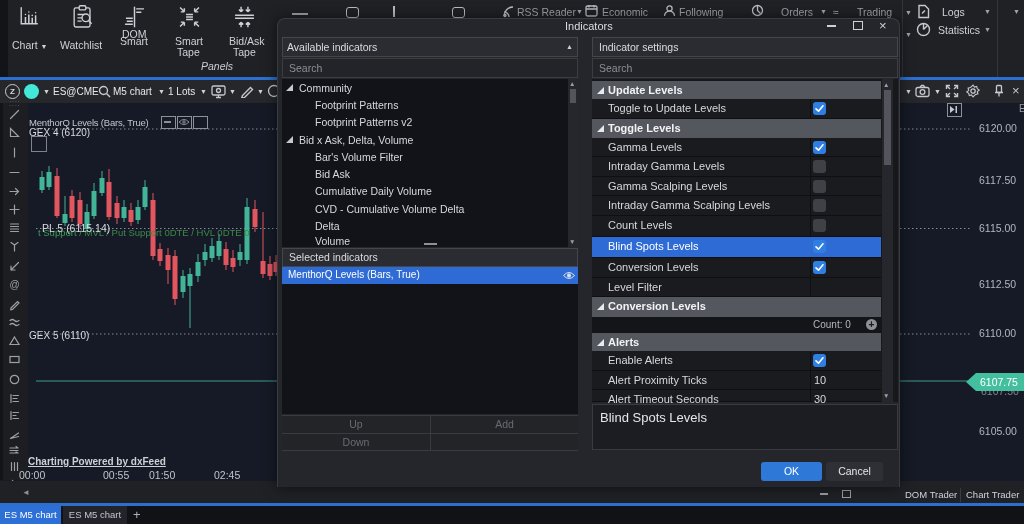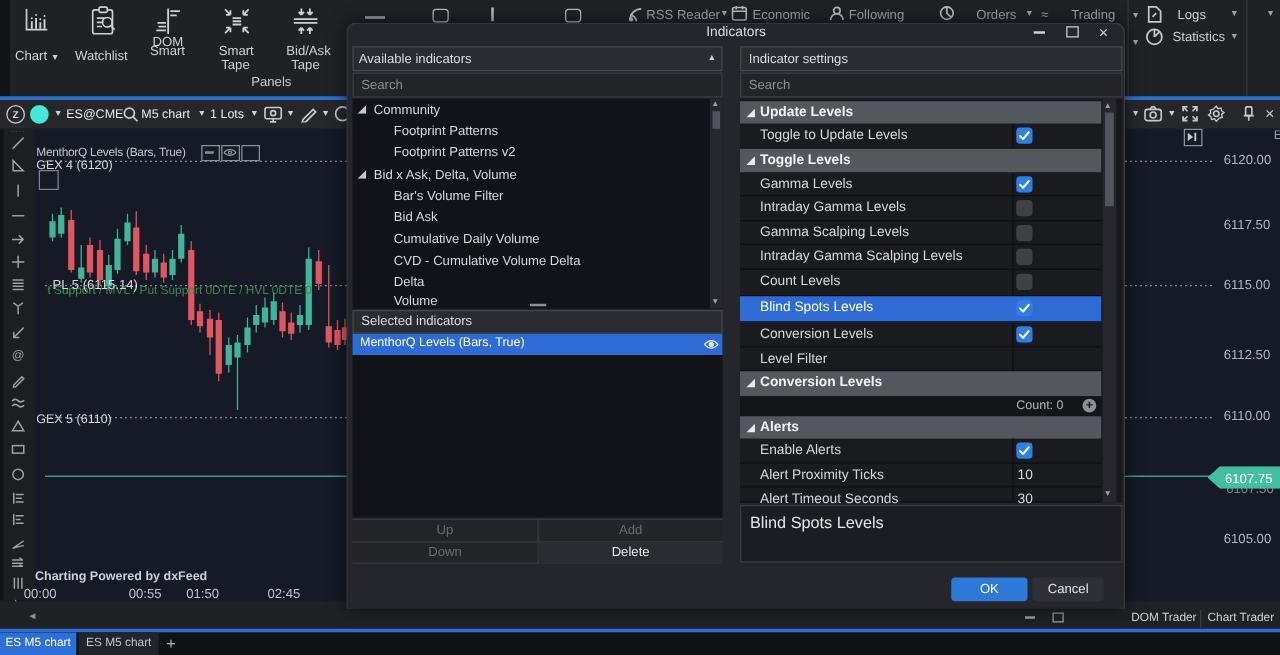--- a/index.html
+++ b/index.html
@@ -53,21 +53,21 @@
 <svg class="a" style="left:232px;top:5px;" width="25" height="24" viewBox="0 0 28 28" fill="none" stroke="#cdd0d5" stroke-width="1.7">
   <path d="M10 2 v6 M10 8 l-2.5-2.8 M10 8 l2.5-2.8"></path>
   <path d="M18 2 v6 M18 8 l-2.5-2.8 M18 8 l2.5-2.8"></path>
   <path d="M3 12 h22 M3 15.5 h22"></path>
   <path d="M10 26 v-6 M10 20 l-2.5 2.8 M10 20 l2.5 2.8"></path>
   <path d="M18 26 v-6 M18 20 l-2.5 2.8 M18 20 l2.5 2.8"></path>
 </svg>
 <div class="tx" style="left:229px;top:35px;">Bid/Ask</div>
 <div class="tx" style="left:233px;top:46px;">Tape</div>
 
-<div class="tx" style="left:201px;top:60px;color:#ccced3;">Panels</div>
+<div class="tx" style="left:201px;top:60px;color:#ccced3;font-style:italic;">Panels</div>
 
 <div class="a" style="left:292px;top:13px;width:16px;height:2px;background:#9fa2a8;"></div>
 <div class="a" style="left:346px;top:7px;width:11px;height:9px;border:1.5px solid #b9bcc2;border-radius:3px;"></div>
 <div class="a" style="left:393px;top:6px;width:2px;height:11px;background:#b9bcc2;"></div>
 <div class="a" style="left:452px;top:7px;width:11px;height:9px;border:1.5px solid #b9bcc2;border-radius:3px;"></div>
 <svg class="a" style="left:502px;top:5px;" width="13" height="13" viewBox="0 0 13 13" fill="none" stroke="#b9bcc2" stroke-width="1.4">
   <path d="M2 11 a9 9 0 0 1 9-9 M2 7 a5 5 0 0 1 5 5"></path>
       <circle cx="3" cy="10.5" r="1" fill="#b9bcc2"></circle>
 </svg>
 <div class="tx" style="left:517px;top:6px;color:#9fa2a8;">RSS Reader</div>
@@ -312,21 +312,21 @@
       <path d="M0 4 Q5 -1 10 4 Q5 9 0 4z"></path>
       <circle cx="5" cy="4" r="1.2"></circle>
     </svg>
 <div class="a" style="left:193px;top:116px;width:13px;height:11px;border:1px solid #8d9097;"></div>
 <div class="tx" style="left:29px;top:127px;font-size:10px;color:#d8dade;">GEX 4 (6120)</div>
 <div class="a" style="left:31px;top:136px;width:14px;height:14px;border:1px solid #7e828a;"></div>
 <div class="tx" style="left:29px;top:330px;font-size:10px;color:#d8dade;">GEX 5 (6110)</div>
 <div class="tx" style="left:38px;top:227px;font-size:9.5px;color:#3f9e52;">t Support <span style="color:#3c8a49">/ MVL / Put Support 0DTE / HVL 0DTE 0</span></div>
 <div class="tx" style="left:42px;top:222px;font-size:10.5px;color:#d8dade;">PL 5 (6115.14)</div>
 
-<div class="tx" style="left:28px;top:456px;font-size:10px;font-weight:bold;color:#cdd0d5;">Charting Powered by dxFeed</div>
+<div class="tx" style="left:28px;top:456px;font-size:10px;font-weight:bold;color:#cdd0d5;text-decoration:underline;">Charting Powered by dxFeed</div>
 <div class="tx" style="left:19px;top:469px;font-size:10.5px;color:#bfc3ca;">00:00</div>
 <div class="tx" style="left:83px;top:469px;font-size:10.5px;color:#bfc3ca;margin-left:20px;">00:55</div>
 <div class="tx" style="left:149px;top:469px;font-size:10.5px;color:#bfc3ca;">01:50</div>
 <div class="tx" style="left:214px;top:469px;font-size:10.5px;color:#bfc3ca;">02:45</div>
 
 <div class="tx" style="left:979px;top:122px;color:#b2b6be;">6120.00</div>
 <div class="tx" style="left:979px;top:174px;color:#b2b6be;">6117.50</div>
 <div class="tx" style="left:979px;top:222px;color:#b2b6be;">6115.00</div>
 <div class="tx" style="left:979px;top:278px;color:#b2b6be;">6112.50</div>
 <div class="tx" style="left:979px;top:327px;color:#b2b6be;">6110.00</div>
@@ -406,21 +406,20 @@
     </svg>
 
 <div class="a" style="left:282px;top:415px;width:296px;height:36px;background:#232428;"></div>
 <div class="a" style="left:282px;top:415px;width:296px;height:1px;background:#3a3b40;"></div>
 <div class="a" style="left:282px;top:433px;width:296px;height:1px;background:#3a3b40;"></div>
 <div class="a" style="left:430px;top:415px;width:1px;height:36px;background:#3a3b40;"></div>
 <div class="a" style="left:282px;top:450px;width:296px;height:1px;background:#3a3b40;"></div>
 <div class="a" style="left:282px;top:416px;width:148px;height:17px;color:#696b71;font-size:10.5px;text-align:center;line-height:17px;">Up</div>
 <div class="a" style="left:431px;top:416px;width:147px;height:17px;color:#696b71;font-size:10.5px;text-align:center;line-height:17px;">Add</div>
 <div class="a" style="left:282px;top:434px;width:148px;height:17px;color:#696b71;font-size:10.5px;text-align:center;line-height:17px;">Down</div>
-<div class="a" style="left:431px;top:434px;width:147px;height:17px;color:#e8eaec;font-size:10.5px;text-align:center;line-height:17px;background:#2b2c31;">Delete</div>
 
 <div class="a" style="left:592px;top:37px;width:306px;height:20px;background:#2b2c31;border:1px solid #45464c;box-sizing:border-box;"></div>
 <div class="tx" style="left:599px;top:41px;color:#dadce0;">Indicator settings</div>
 <div class="a" style="left:592px;top:58px;width:306px;height:20px;background:#232428;border:1px solid #3c3d43;box-sizing:border-box;"></div>
 <div class="tx" style="left:599px;top:62px;color:#8d8f96;">Search</div>
 <div class="a" style="left:592px;top:79px;width:306px;height:323px;background:#17181c;"></div>
 <div id="settings">
       <div class="a" style="left:592px;top:81px;width:289px;height:18px;background:#55575e;"></div>
       <svg class="a" style="left:597px;top:87px;" width="7" height="7">
         <path d="M7 0 V7 H0 z" fill="#e8eaec"></path>

